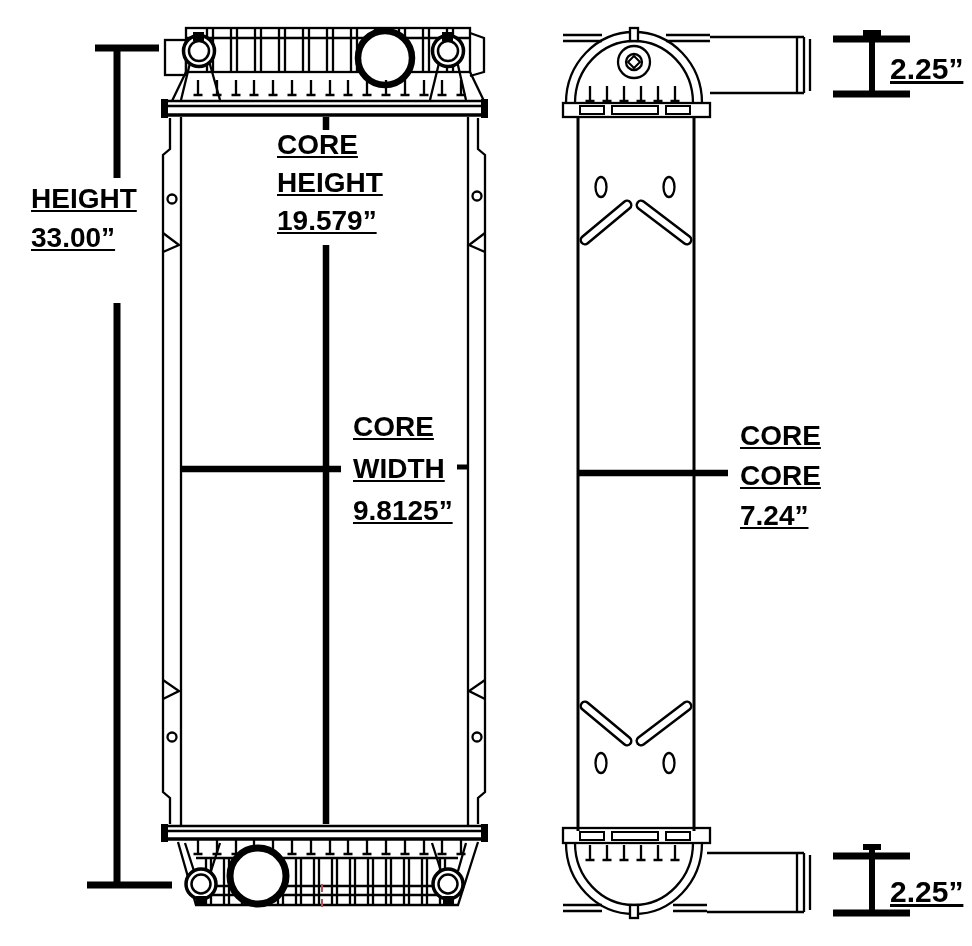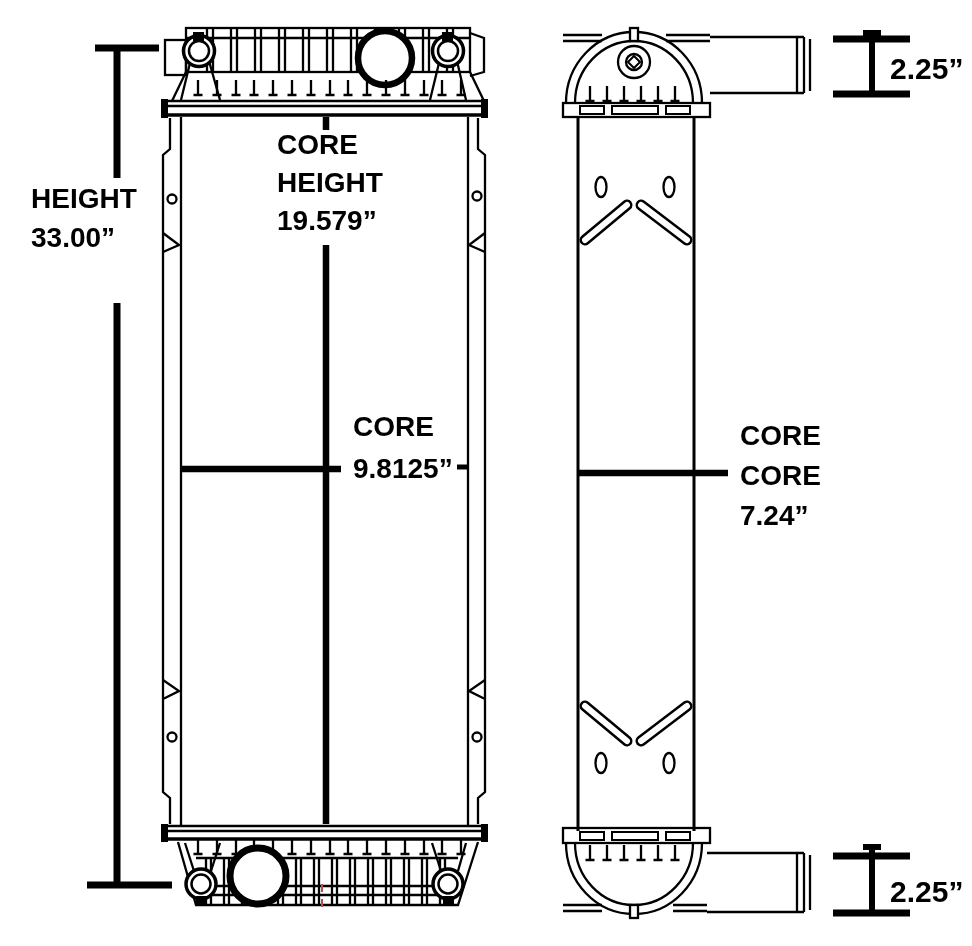--- a/index.html
+++ b/index.html
@@ -3,21 +3,21 @@
 <meta charset="utf-8">
 <style>
   html,body{margin:0;padding:0;background:#fff;}
   .canvas{
     position:relative;width:972px;height:946px;background:#fff;overflow:hidden;
     font-family:"Liberation Sans",sans-serif;
   }
   .canvas svg{position:absolute;left:0;top:0;}
   .dim-label{
     position:absolute;color:#000;font-weight:bold;font-size:28px;line-height:39px;
-    white-space:nowrap;letter-spacing:0px;
+    white-space:nowrap;letter-spacing:0px;text-decoration:underline;
   }
   .dim-label.lh38{line-height:38px;}
   .dim-label.lh40{line-height:40px;}
   .dim-label.lh42{line-height:42px;}
   .dim-label.big{font-size:30px;}
   .pos-overall{left:31px;top:179px;}
   .pos-coreheight{left:277px;top:126px;}
   .pos-corewidth{left:353px;top:406px;}
   .pos-coredepth{left:740px;top:416px;}
   .pos-225top{left:890px;top:49px;}
@@ -240,20 +240,21 @@
 </div>
 
 <div class="dim-label lh38 pos-coreheight">
   <div>CORE</div>
   <div>HEIGHT</div>
   <div>19.579”</div>
 </div>
 
 <div class="dim-label lh42 pos-corewidth">
   <div>CORE</div>
+  <div>WIDTH</div>
   <div>9.8125”</div>
 </div>
 
 <div class="dim-label lh40 pos-coredepth">
   <div>CORE</div>
   <div>CORE</div>
   <div>7.24”</div>
 </div>
 
 <div class="dim-label big pos-225top">2.25”</div>

